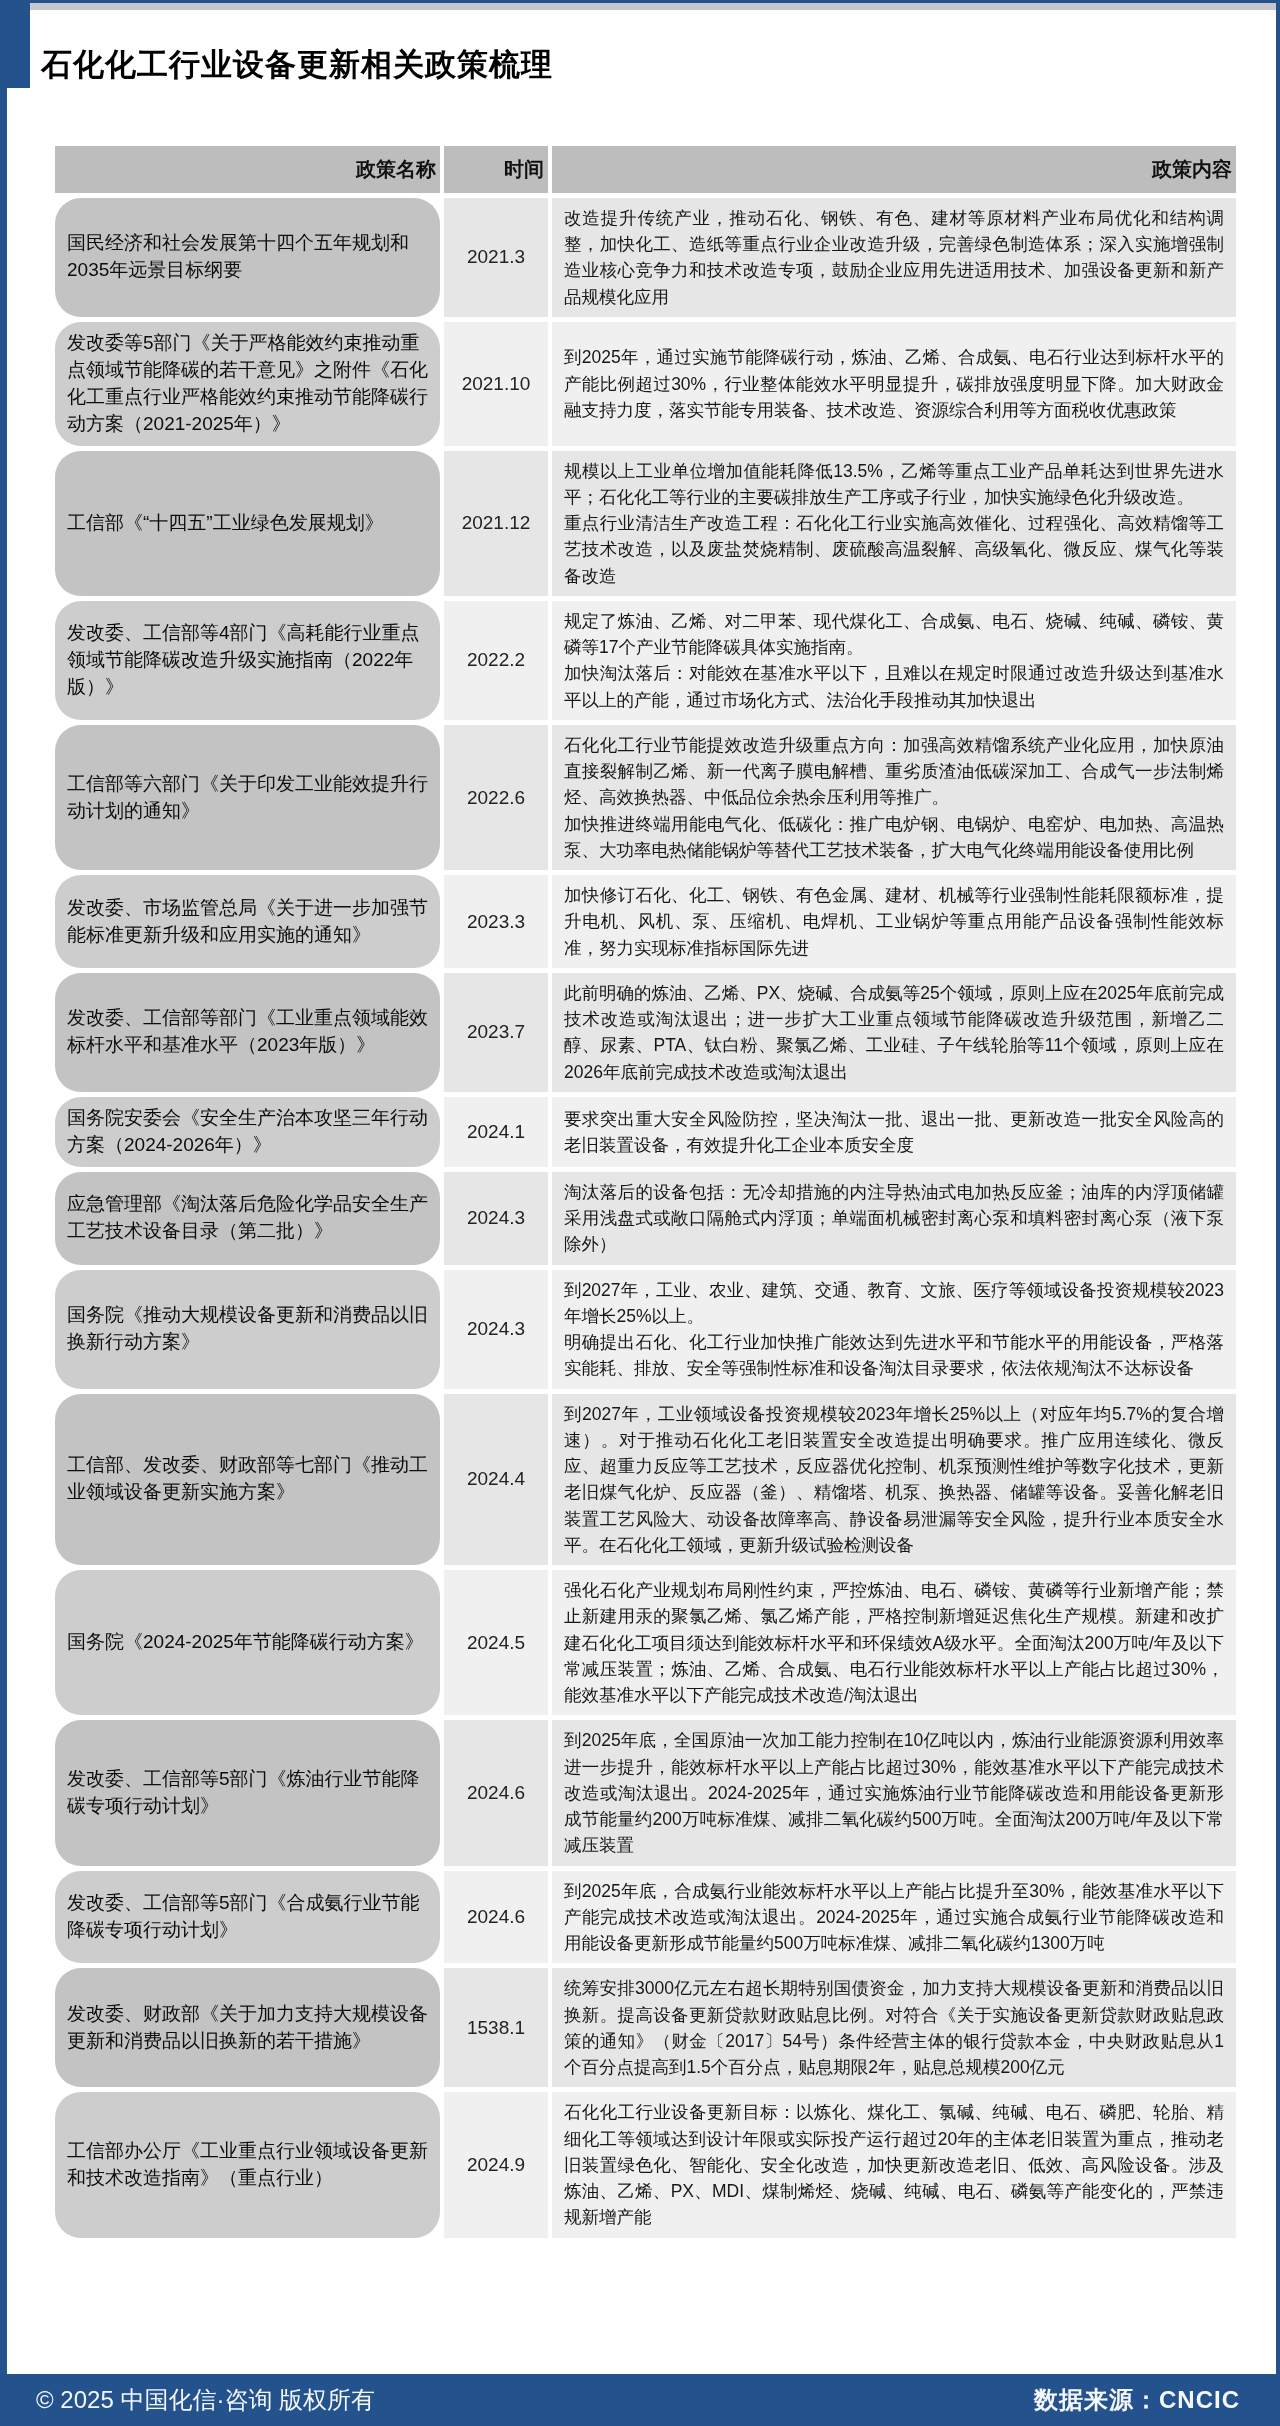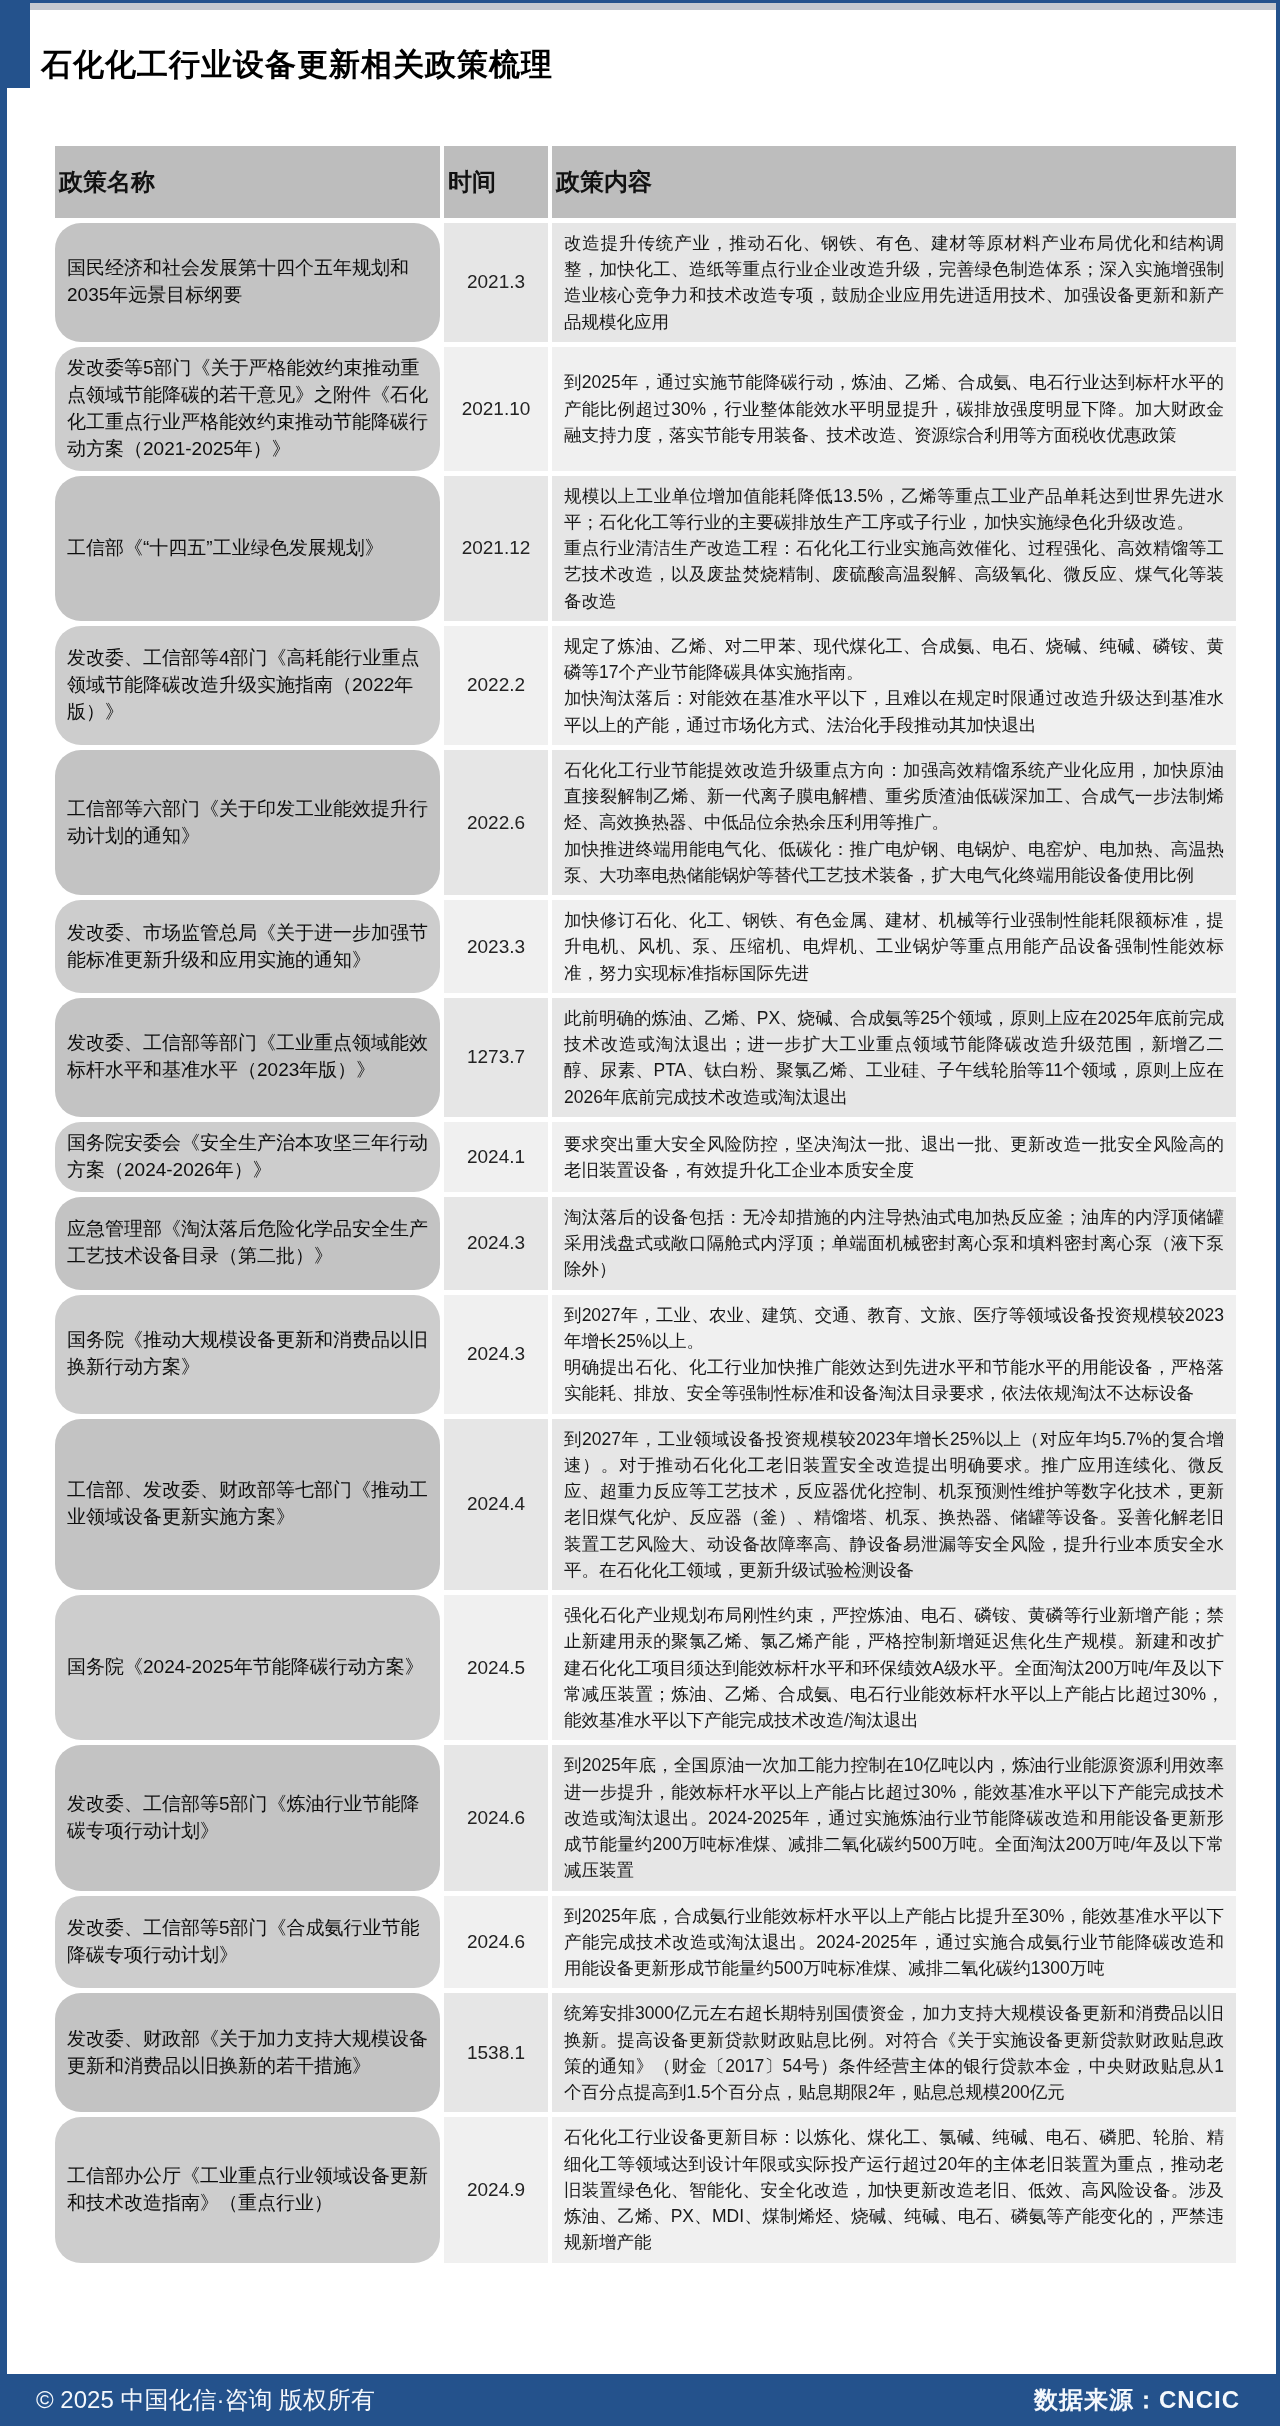--- a/index.html
+++ b/index.html
@@ -53,24 +53,24 @@
     margin:56px 36px 22px 44px;
     width:calc(100% - 80px);
     border-collapse:separate;
     border-spacing:4px 5px;
     table-layout:fixed;
   }
   col.c-name{width:385px;}
   col.c-date{width:104px;}
   th{
     background:var(--header-gray);
-    font-size:24px;
+    font-size:20px;
     font-weight:bold;
-    padding:20px 4px;
-    text-align:left;
+    padding:10px 4px;
+    text-align:right;
     color:#111;
   }
   td{vertical-align:middle;}
   td.name{
     font-size:19px;
     line-height:1.42;
     padding:8px 10px 8px 12px;
     text-align:left;
     color:#0d0d0d;
     border-radius:26px;
@@ -160,21 +160,21 @@
           <td class="content">石化化工行业节能提效改造升级重点方向：加强高效精馏系统产业化应用，加快原油直接裂解制乙烯、新一代离子膜电解槽、重劣质渣油低碳深加工、合成气一步法制烯烃、高效换热器、中低品位余热余压利用等推广。
 加快推进终端用能电气化、低碳化：推广电炉钢、电锅炉、电窑炉、电加热、高温热泵、大功率电热储能锅炉等替代工艺技术装备，扩大电气化终端用能设备使用比例</td>
         </tr>
         <tr>
           <td class="name">发改委、市场监管总局《关于进一步加强节能标准更新升级和应用实施的通知》</td>
           <td class="date">2023.3</td>
           <td class="content">加快修订石化、化工、钢铁、有色金属、建材、机械等行业强制性能耗限额标准，提升电机、风机、泵、压缩机、电焊机、工业锅炉等重点用能产品设备强制性能效标准，努力实现标准指标国际先进</td>
         </tr>
         <tr>
           <td class="name">发改委、工信部等部门《工业重点领域能效标杆水平和基准水平（2023年版）》</td>
-          <td class="date">1273.7</td>
+          <td class="date">2023.7</td>
           <td class="content">此前明确的炼油、乙烯、PX、烧碱、合成氨等25个领域，原则上应在2025年底前完成技术改造或淘汰退出；进一步扩大工业重点领域节能降碳改造升级范围，新增乙二醇、尿素、PTA、钛白粉、聚氯乙烯、工业硅、子午线轮胎等11个领域，原则上应在2026年底前完成技术改造或淘汰退出</td>
         </tr>
         <tr>
           <td class="name">国务院安委会《安全生产治本攻坚三年行动方案（2024-2026年）》</td>
           <td class="date">2024.1</td>
           <td class="content">要求突出重大安全风险防控，坚决淘汰一批、退出一批、更新改造一批安全风险高的老旧装置设备，有效提升化工企业本质安全度</td>
         </tr>
         <tr>
           <td class="name">应急管理部《淘汰落后危险化学品安全生产工艺技术设备目录（第二批）》</td>
           <td class="date">2024.3</td>

